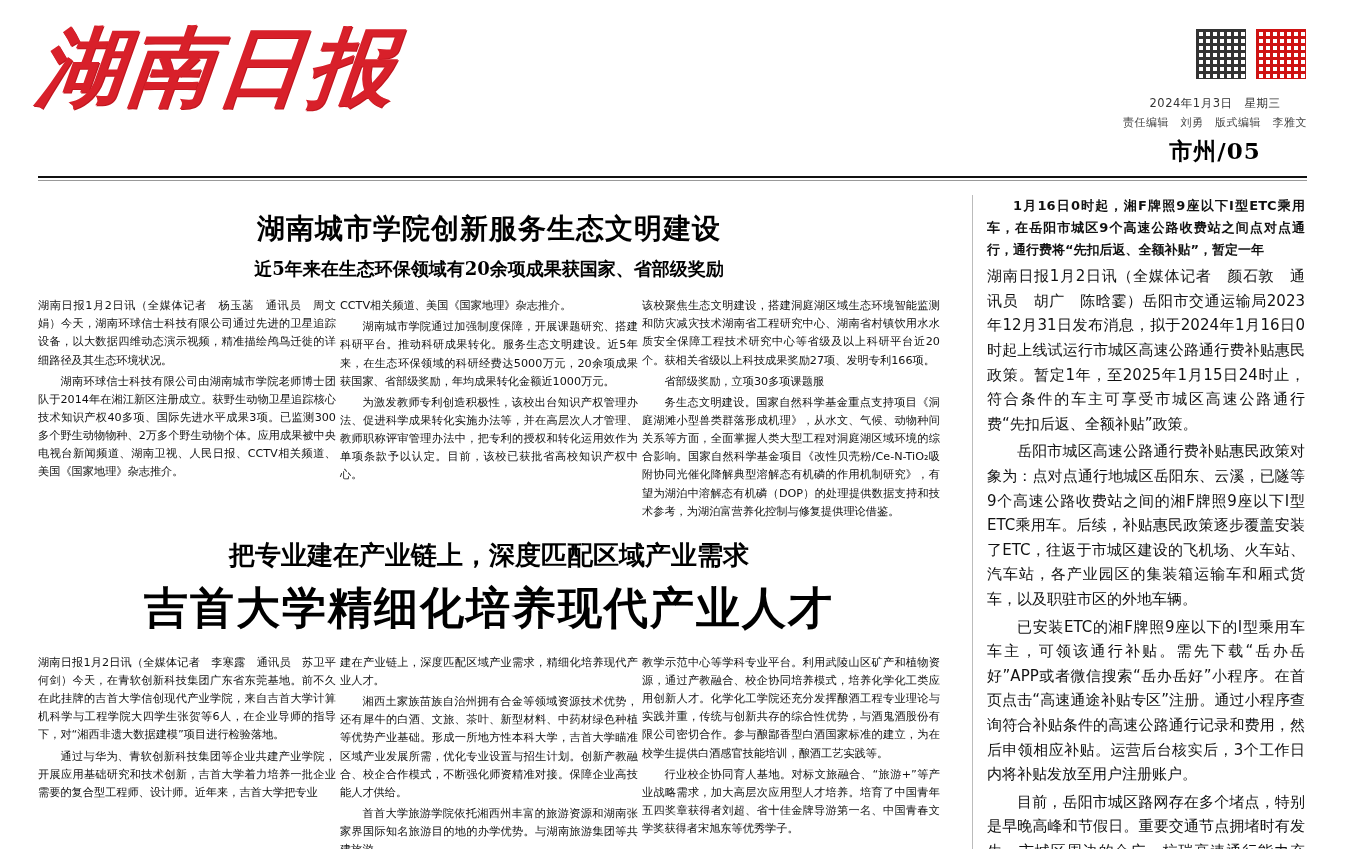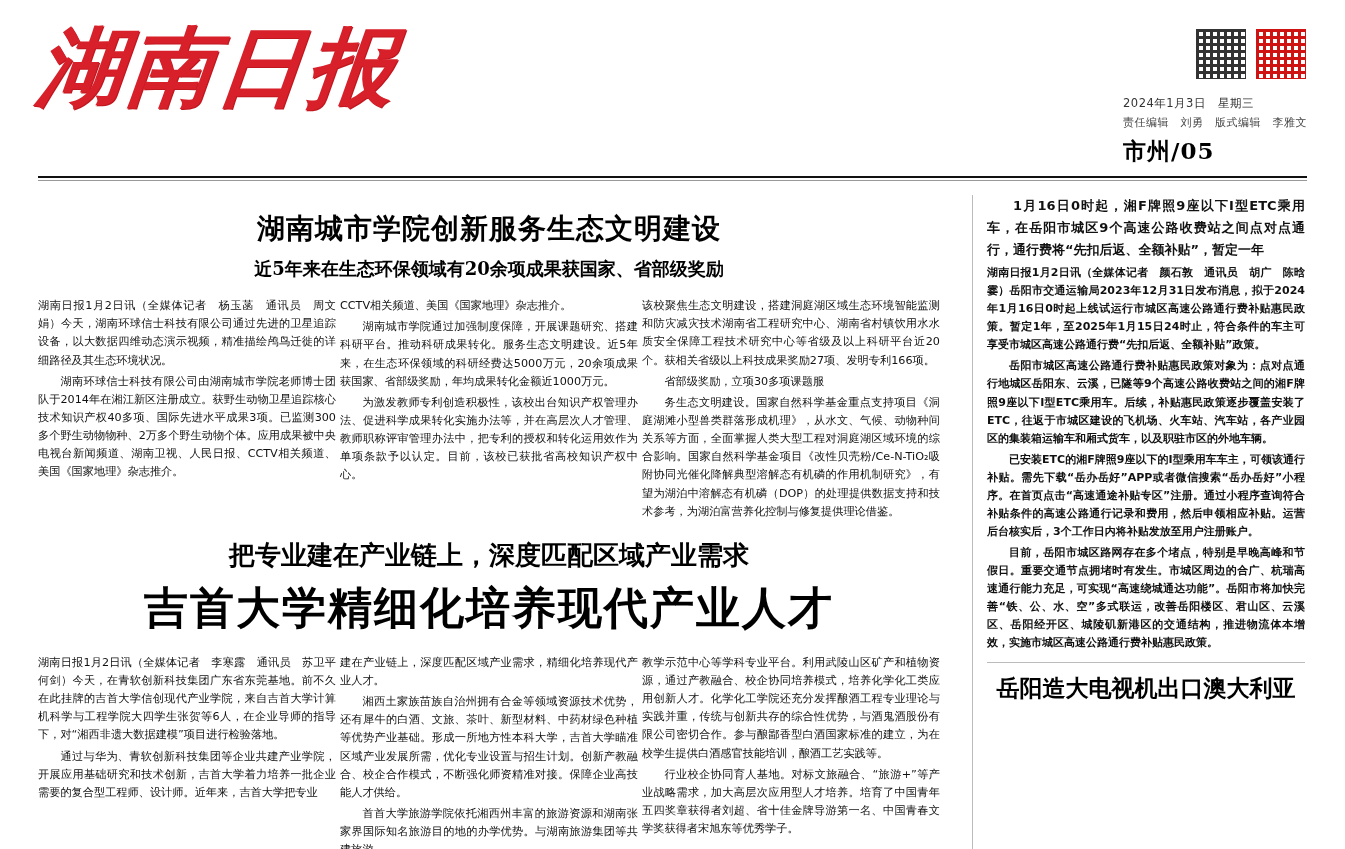--- a/index.html
+++ b/index.html
@@ -28,21 +28,21 @@
     line-height: 1.05;
     font-style: italic;
     transform: skewX(-6deg);
     display: inline-block;
     text-shadow: 1px 1px 0 #c0171f;
   }
   .masthead-right {
     position: absolute;
     right: 38px;
     top: 28px;
-    text-align: left;
+    text-align: center;
   }
   .qr-row { display: flex; gap: 8px; justify-content: flex-end; }
   .qr {
     width: 52px; height: 52px;
     background-image:
       linear-gradient(90deg,#222 50%,transparent 50%),
       linear-gradient(#222 50%,transparent 50%);
     background-size: 7px 7px, 7px 7px;
     background-color: #fff;
     border: 1px solid #fff;
@@ -154,27 +154,26 @@
     font-family: "DejaVu Serif","Liberation Serif", serif;
     font-weight: 700;
     font-size: 25px;
     text-align: center;
     line-height: 1.25;
     margin-top: 18px;
     color: #000;
   }
   .r-body p {
     margin: 0 0 3px 0;
-    font-size: 11px;
+    font-size: 15px;
     line-height: 1.64;
     text-align: justify;
     text-justify: inter-ideograph;
     text-indent: 2em;
     color: #111;
-    font-weight: bold;
   }
   .r-body p.lead { text-indent: 0; }
   .r-body .first {
     text-indent: 2em;
     font-weight: 700;
     font-size: 13px;
     line-height: 1.7;
   }
   .r-sep { height:1px; background:#bbb; margin:10px 0; }
   .r-headline2 {

